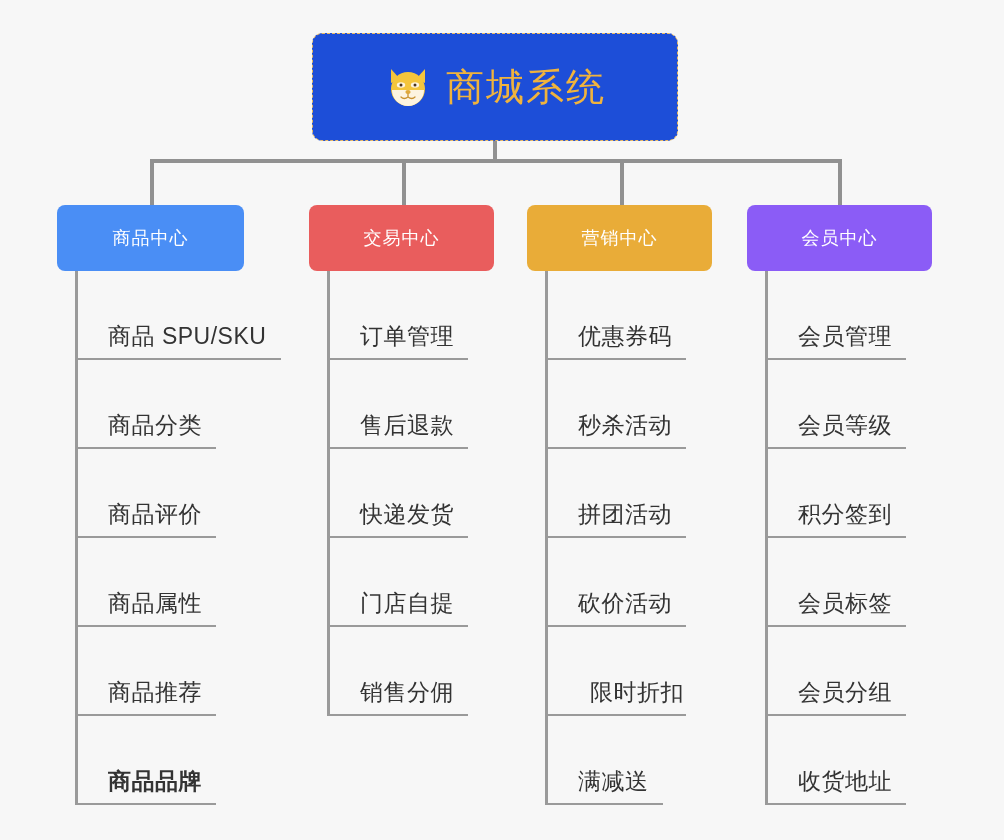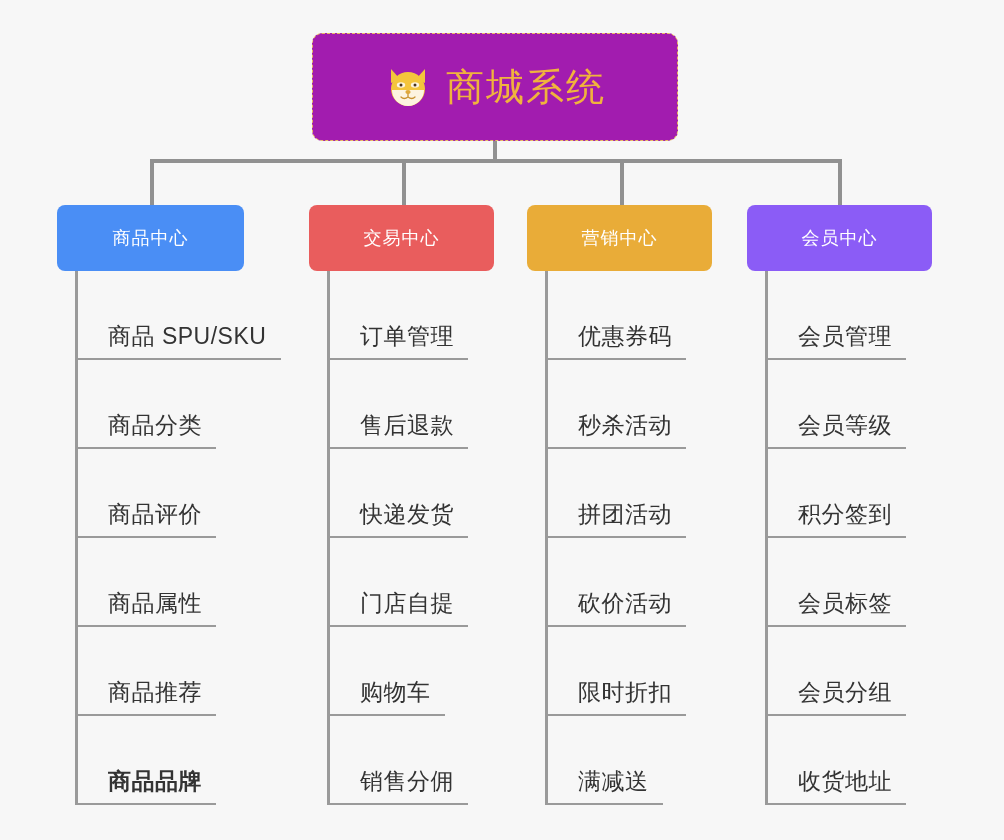--- a/index.html
+++ b/index.html
@@ -123,21 +123,21 @@
   #col-2 { left: 527px; }
   #col-2 .cat-box { width: 185px; }
   #col-3 { left: 747px; }
   #col-3 .cat-box { width: 185px; }
 </style>
 </head>
 <body style="background: rgb(247, 247, 247);">
 
 <div id="mindmap">
 
-  <div class="root-node" style="border-color: rgb(232, 185, 98); background: #a21caf;">
+  <div class="root-node" style="border-color: rgb(232, 185, 98); background: #1d4ed8;">
     <span class="root-emoji">
       <svg viewBox="0 0 48 48" xmlns="http://www.w3.org/2000/svg">
         <path d="M7 6 L7 20 L16 16 Z" fill="#f4c53c"></path>
         <path d="M41 6 L41 20 L32 16 Z" fill="#f4c53c"></path>
         <ellipse cx="24" cy="26" rx="17" ry="17" fill="#f4c53c"></ellipse>
         <path d="M8 27 a16 16 0 0 0 32 0 z" fill="#fdf4e0"></path>
         <ellipse cx="17" cy="22" rx="4.2" ry="2.8" fill="#fdf4e0"></ellipse>
         <ellipse cx="31" cy="22" rx="4.2" ry="2.8" fill="#fdf4e0"></ellipse>
         <ellipse cx="17" cy="22" rx="1.5" ry="1.6" fill="#4a3520"></ellipse>
         <ellipse cx="31" cy="22" rx="1.5" ry="1.6" fill="#4a3520"></ellipse>
@@ -191,23 +191,20 @@
         </div>
       <div class="leaf" style="width: 138px;">
           <span class="leaf-label">售后退款</span>
         </div>
       <div class="leaf" style="width: 138px;">
           <span class="leaf-label">快递发货</span>
         </div>
       <div class="leaf" style="width: 138px;">
           <span class="leaf-label">门店自提</span>
         </div>
-      <div class="leaf" style="width: 115px;">
-          <span class="leaf-label">购物车</span>
-        </div>
       <div class="leaf" style="width: 138px;">
           <span class="leaf-label">销售分佣</span>
         </div>
     </div>
   </div>
 
   <div class="column" id="col-2">
     <div class="cat-box" style="background: rgb(233, 172, 56);">
       <span>营销中心</span>
     </div>
@@ -217,21 +214,21 @@
         </div>
       <div class="leaf" style="width: 138px;">
           <span class="leaf-label">秒杀活动</span>
         </div>
       <div class="leaf" style="width: 138px;">
           <span class="leaf-label">拼团活动</span>
         </div>
       <div class="leaf" style="width: 138px;">
           <span class="leaf-label">砍价活动</span>
         </div>
-      <div class="leaf" style="width: 138px;">
+      <div class="leaf" style="width: 138px; padding-left: 12px;">
           <span class="leaf-label">限时折扣</span>
         </div>
       <div class="leaf" style="width: 115px;">
           <span class="leaf-label">满减送</span>
         </div>
     </div>
   </div>
 
   <div class="column" id="col-3">
     <div class="cat-box" style="background: #8b5cf6;">

